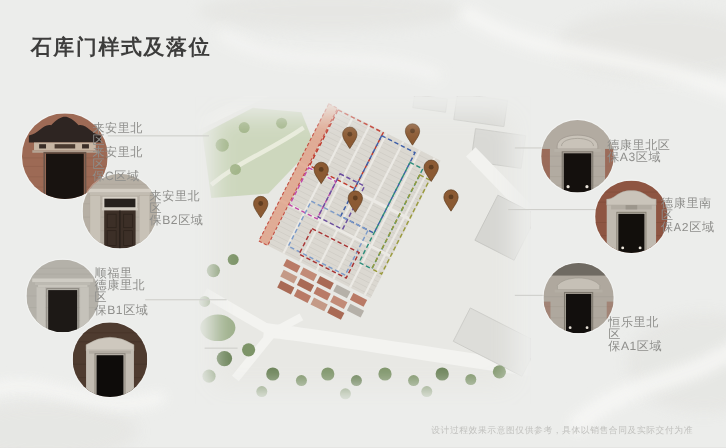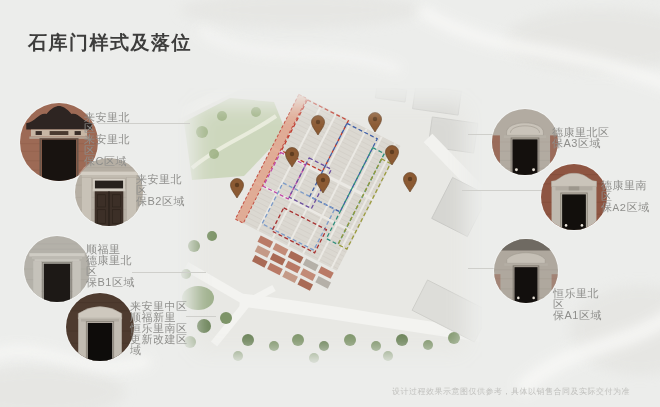--- a/index.html
+++ b/index.html
@@ -375,26 +375,20 @@
   </div>
   <div class="lbl lbl-l2">
     <div>来安里北区</div>
     <div>保B2区域</div>
   </div>
   <div class="lbl lbl-l3">
     <div>顺福里</div>
     <div>德康里北区</div>
     <div>保B1区域</div>
   </div>
-  <div class="lbl lbl-l4">
-    <div>来安里中区</div>
-    <div>顺福新里</div>
-    <div>恒乐里南区</div>
-    <div>更新改建区域</div>
-  </div>
 
   <div class="lbl lbl-r1">
     <div>德康里北区</div>
     <div>保A3区域</div>
   </div>
   <div class="lbl lbl-r2">
     <div>德康里南区</div>
     <div>保A2区域</div>
   </div>
   <div class="lbl lbl-r3">

